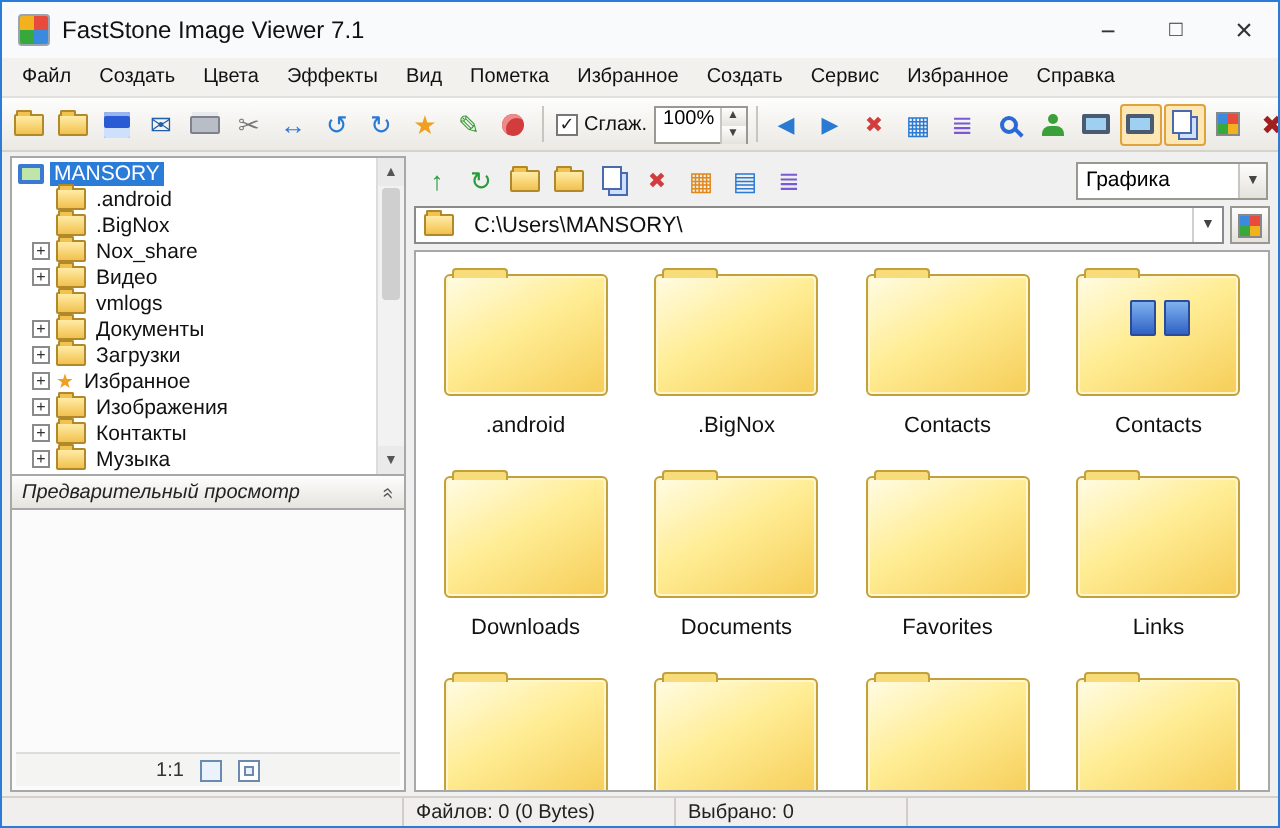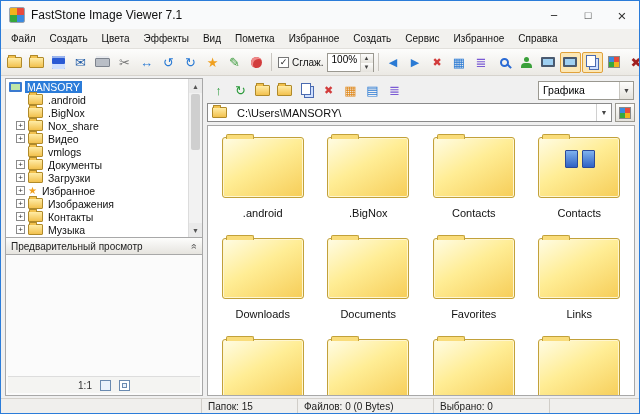--- a/index.html
+++ b/index.html
@@ -121,21 +121,21 @@
             border-left:1px solid #dcdcdc; display:flex; flex-direction:column; }
   .vs-btn{ height:14px; font-size:7px; color:#555; display:flex; align-items:center;
            justify-content:center; background:#eaeaea; }
   .vs-up::before{ content:"▲"; }
   .vs-dn::before{ content:"▼"; }
   .vs-thumb{ margin:1px 2px; height:56px; background:#cfcfcf; border-radius:2px; }
   .vs-fill{ flex:1; }
 
   .preview-header{ height:17px; background:linear-gradient(#fdfdfc,#e6e4df);
     border:1px solid #a8a8a8; border-top:none; display:flex; align-items:center;
-    font-size:10px; color:#222; padding:0 5px; flex:none; }
+    font-size:10px; color:#222; padding:0 5px; flex:none;font-style:italic; }
   .chev{ margin-left:auto; font-size:10px; color:#555; transform:rotate(-90deg); }
   .chev::before{ content:"»"; }
 
   .preview-panel{ flex:1; background:#fbfbfb; border:1px solid #a8a8a8; border-top:none;
                   position:relative; }
   .preview-controls{ position:absolute; left:2px; right:2px; bottom:2px; height:17px;
     border-top:1px solid #ddd; display:flex; align-items:center; justify-content:center;
     gap:8px; font-size:10px; color:#333; background:#f4f4f2; }
   .pc-sq{ width:11px; height:11px; border:1px solid #6a8ab0; background:#eaf2fc; }
   .pc-sq.inner{ box-shadow:inset 0 0 0 2px #fff, inset 0 0 0 3px #6a8ab0; }
@@ -460,19 +460,18 @@
             <div class="big-folder"></div>
             <div class="cell-label"></div>
           </div>
         </div>
       </div>
     </div>
   </div>
 
   <div class="statusbar">
     <span class="sseg s0"></span>
-    <span class="sseg s1">Папок: 15</span>
     <span class="sseg s2">Файлов: 0 (0 Bytes)</span>
     <span class="sseg s3">Выбрано: 0</span>
     <span class="sseg sfill"></span>
   </div>
 
 </div>
 
 </body></html>

